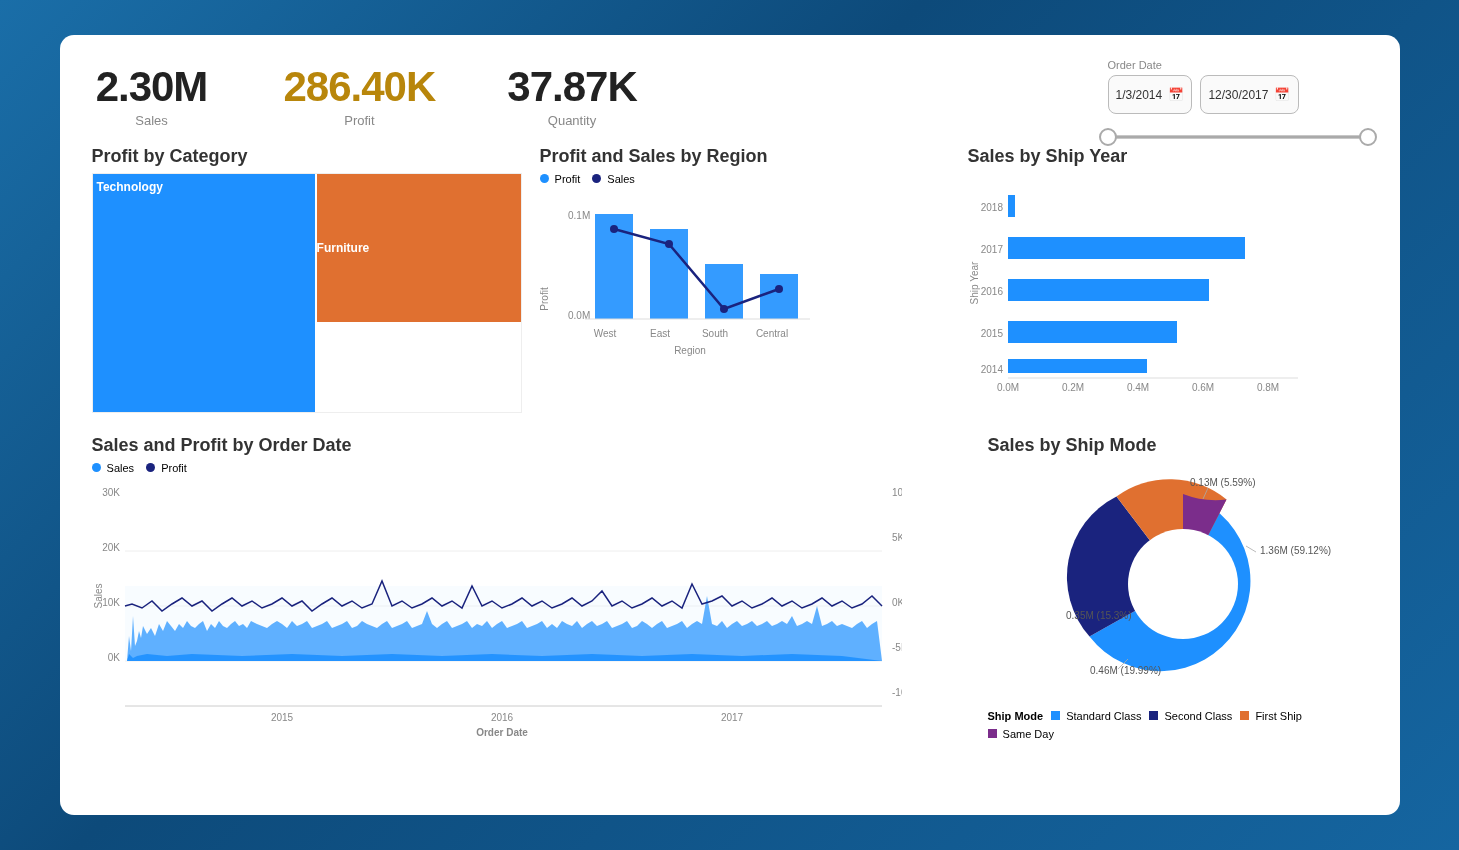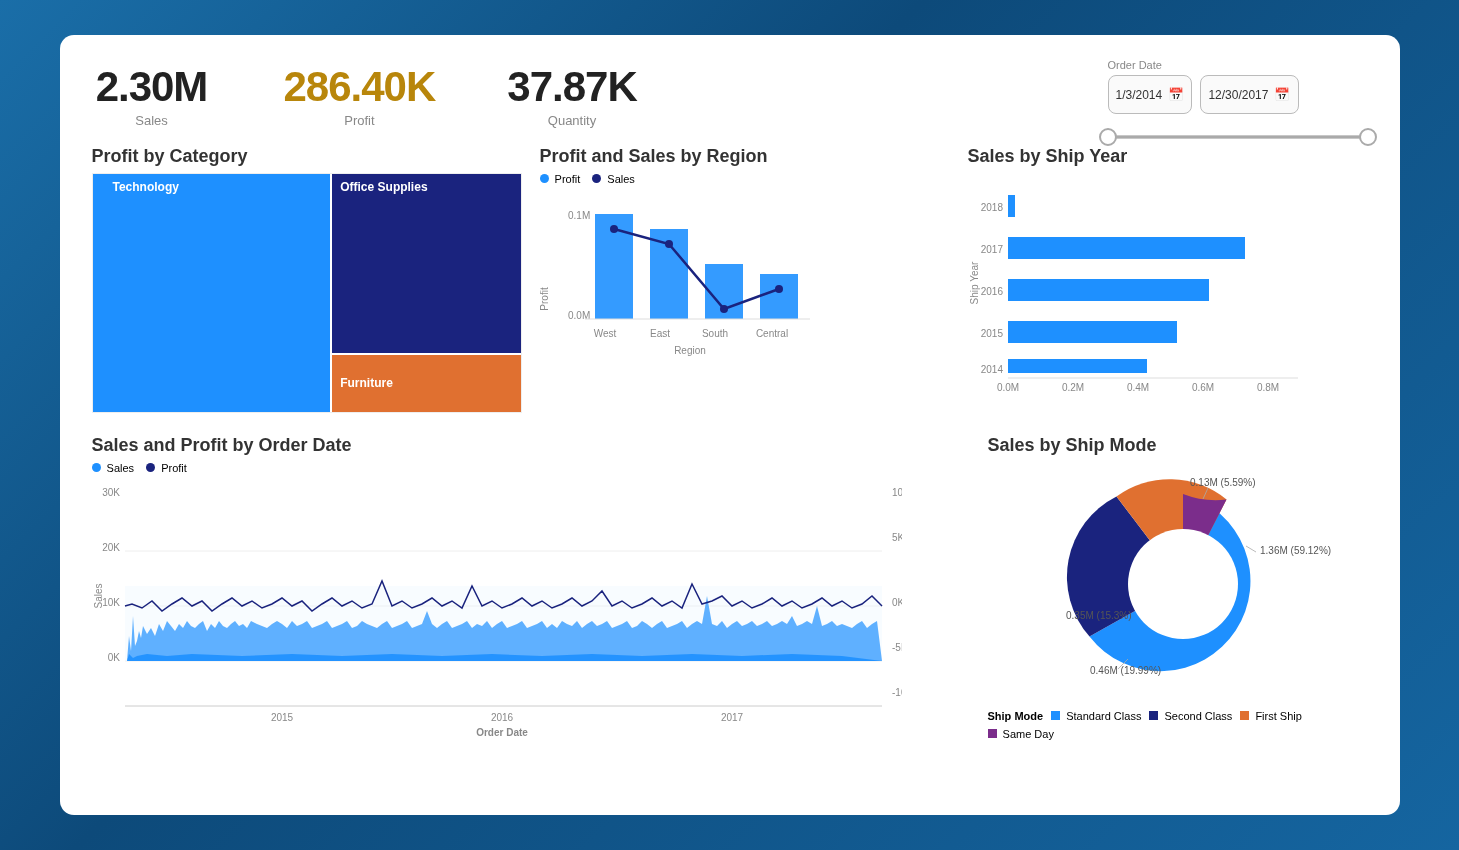--- a/index.html
+++ b/index.html
@@ -73,30 +73,30 @@
       font-size: 18px; font-weight: 600; color: #333; margin-bottom: 6px;
     }
     
     .treemap-container {
       width: 100%; height: 240px;
       display: flex; gap: 2px;
       border: 1px solid #eee;
     }
     .treemap-left {
       background: #1e90ff; flex: 1.05; display: flex; align-items: flex-start;
-      padding: 6px 20px; color: #fff; font-size: 12px; font-weight: 600;
+      padding: 6px 4px; color: #fff; font-size: 12px; font-weight: 600;
     }
     .treemap-right { flex: 1; display: flex; flex-direction: column; gap: 2px; }
     .treemap-office {
       background: #1a237e; flex: 2.2; display: flex; align-items: flex-start;
       padding: 6px 8px; color: #fff; font-size: 12px; font-weight: 600;
     }
     .treemap-furniture {
       background: #e07030; flex: 0.6; display: flex; align-items: center;
-      padding: 6px 8px; color: #fff; font-size: 12px; font-weight: 600;
+      padding: 6px 0; color: #fff; font-size: 12px; font-weight: 600;
     }
     .region-legend { display: flex; gap: 12px; font-size: 11px; margin-bottom: 4px; }
     .legend-dot { display: inline-block; width: 9px; height: 9px; border-radius: 50%; margin-right: 3px; }
     
     .bottom-row {
       display: grid;
       grid-template-columns: 1fr 380px;
       gap: 18px;
       margin-top: 12px;
     }
@@ -151,23 +151,20 @@
 
   <div class="main-grid">
 
     <div>
       <div class="section-title">Profit by Category</div>
       <div class="treemap-container">
         <div class="treemap-left">
           <span>Technology</span>
         </div>
         <div class="treemap-right">
-          <div class="treemap-office">
-            <span>Office Supplies</span>
-          </div>
           <div class="treemap-furniture">
             <span>Furniture</span>
           </div>
         </div>
       </div>
     </div>
 
     <div>
       <div class="section-title">Profit and Sales by Region</div>
       <div class="region-legend">

